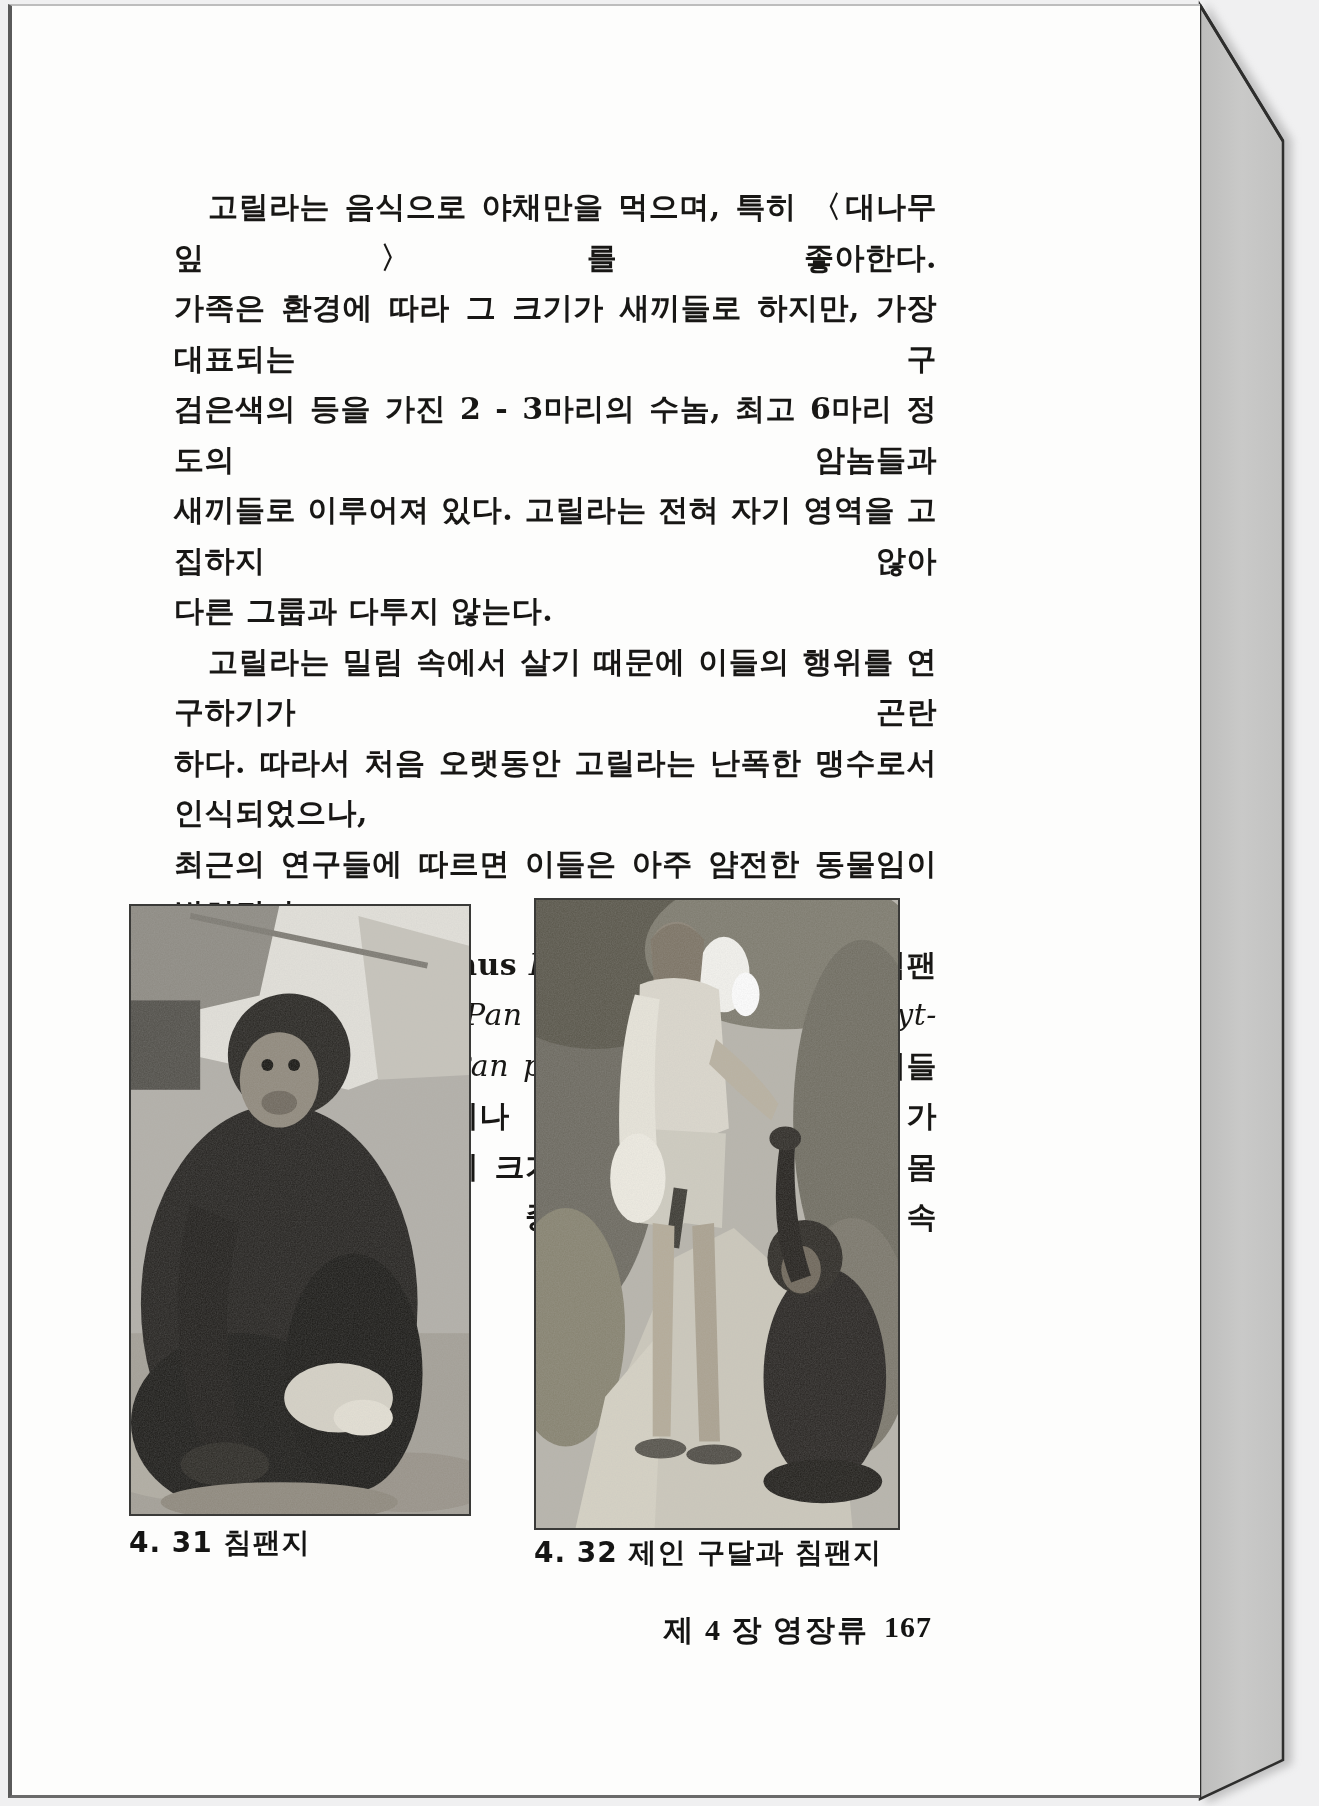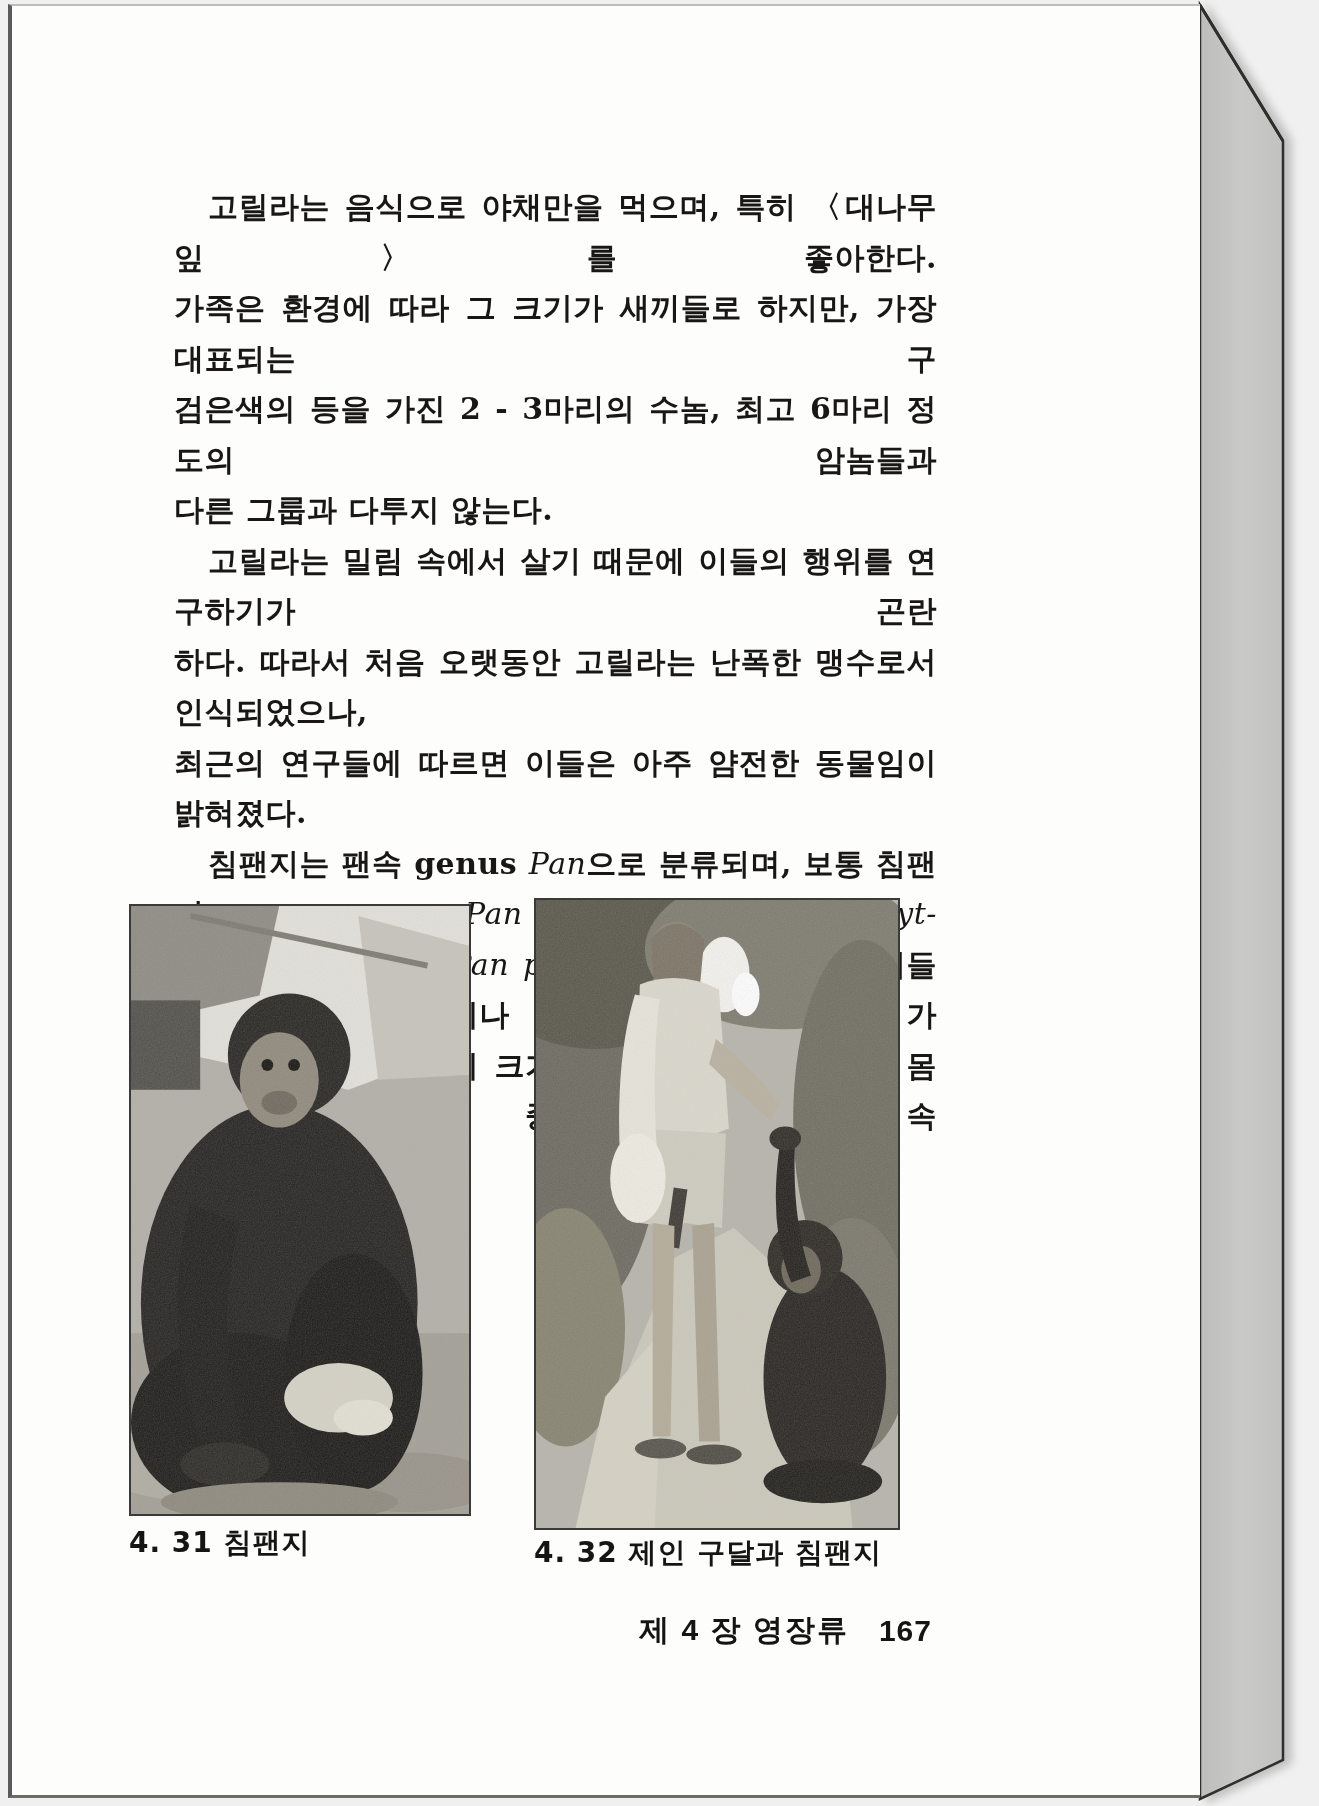--- a/index.html
+++ b/index.html
@@ -31,25 +31,25 @@
     box-sizing:border-box;
   }
   .fig svg{display:block;width:100%;height:100%;}
   .caption{
     position:absolute;text-align:left;
     font-family:"DejaVu Sans","Liberation Sans",sans-serif;
     font-weight:bold;font-size:28px;color:#151514;letter-spacing:1px;
   }
   .footer{
     position:absolute;top:1604px;right:268px;
-    font-family:Liberation Sans, sans-serif;
+    font-family:Liberation Serif, serif;
     font-weight:bold;font-size:30px;color:#141413;letter-spacing:2px;
-    display:flex;align-items:center;
+    display:flex;align-items:flex-start;gap:15px;
   }
-  .footer .pagenum{margin-left:30px;letter-spacing:1px;}
+  .footer .pagenum{letter-spacing:1px;}
 </style>
 </head>
 <body>
 
 <svg class="book-svg" viewBox="0 0 1319 1806" aria-hidden="true">
   <defs>
     <filter id="soft" x="-20%" y="-20%" width="140%" height="140%">
       <feGaussianBlur stdDeviation="4"></feGaussianBlur>
     </filter>
     <linearGradient id="edgeShade" x1="0" y1="0" x2="1" y2="0">
@@ -62,20 +62,21 @@
   <polygon points="1200,5 1283,141 1283,1760 1200,1799" fill="url(#edgeShade)" stroke="#2e2e2d" stroke-width="2.5"></polygon>
   <line x1="1200" y1="5" x2="1283" y2="141" stroke="#2e2e2d" stroke-width="3"></line>
 </svg>
 
 <div class="page">
 
   <div class="body-text" id="body-text">
       <div class="line just ind"><span class="kr">고릴라는 음식으로 야채만을 먹으며, 특히 〈대나무잎〉를 좋아한다.</span></div>
       <div class="line just"><span class="kr">가족은 환경에 따라 그 크기가 새끼들로 하지만, 가장 대표되는 구</span></div>
       <div class="line just"><span class="kr">검은색의 등을 가진 2 - 3마리의 수놈, 최고 6마리 정도의 암놈들과</span></div>
+      <div class="line just"><span class="kr">새끼들로 이루어져 있다. 고릴라는 전혀 자기 영역을 고집하지 않아</span></div>
       <div class="line"><span class="kr">다른 그룹과 다투지 않는다.</span></div>
       <div class="line just ind"><span class="kr">고릴라는 밀림 속에서 살기 때문에 이들의 행위를 연구하기가 곤란</span></div>
       <div class="line just"><span class="kr">하다. 따라서 처음 오랫동안 고릴라는 난폭한 맹수로서 인식되었으나,</span></div>
       <div class="line"><span class="kr">최근의 연구들에 따르면 이들은 아주 얌전한 동물임이 밝혀졌다.</span></div>
       <div class="line just ind"><span class="kr">침팬지는 팬속 </span><span class="rom">genus </span><span class="ital">Pan</span><span class="kr">으로 분류되며, 보통 침팬지 </span><span class="ital">Pan trologdyt-</span></div>
       <div class="line just"><span class="ital">es</span><span class="kr">와 피그미침팬지 </span><span class="ital">Pan pygmies</span><span class="kr"> 두 종이 있다. 이들은 숲속이나 숲 가</span></div>
       <div class="line just"><span class="kr">장자리에서 살며 몸의 크기는 긴팔원숭이와 고릴라 몸집의 중간에 속</span></div>
       <div class="line"><span class="kr">한다(사진 4. 31).</span></div>
     </div>
 

